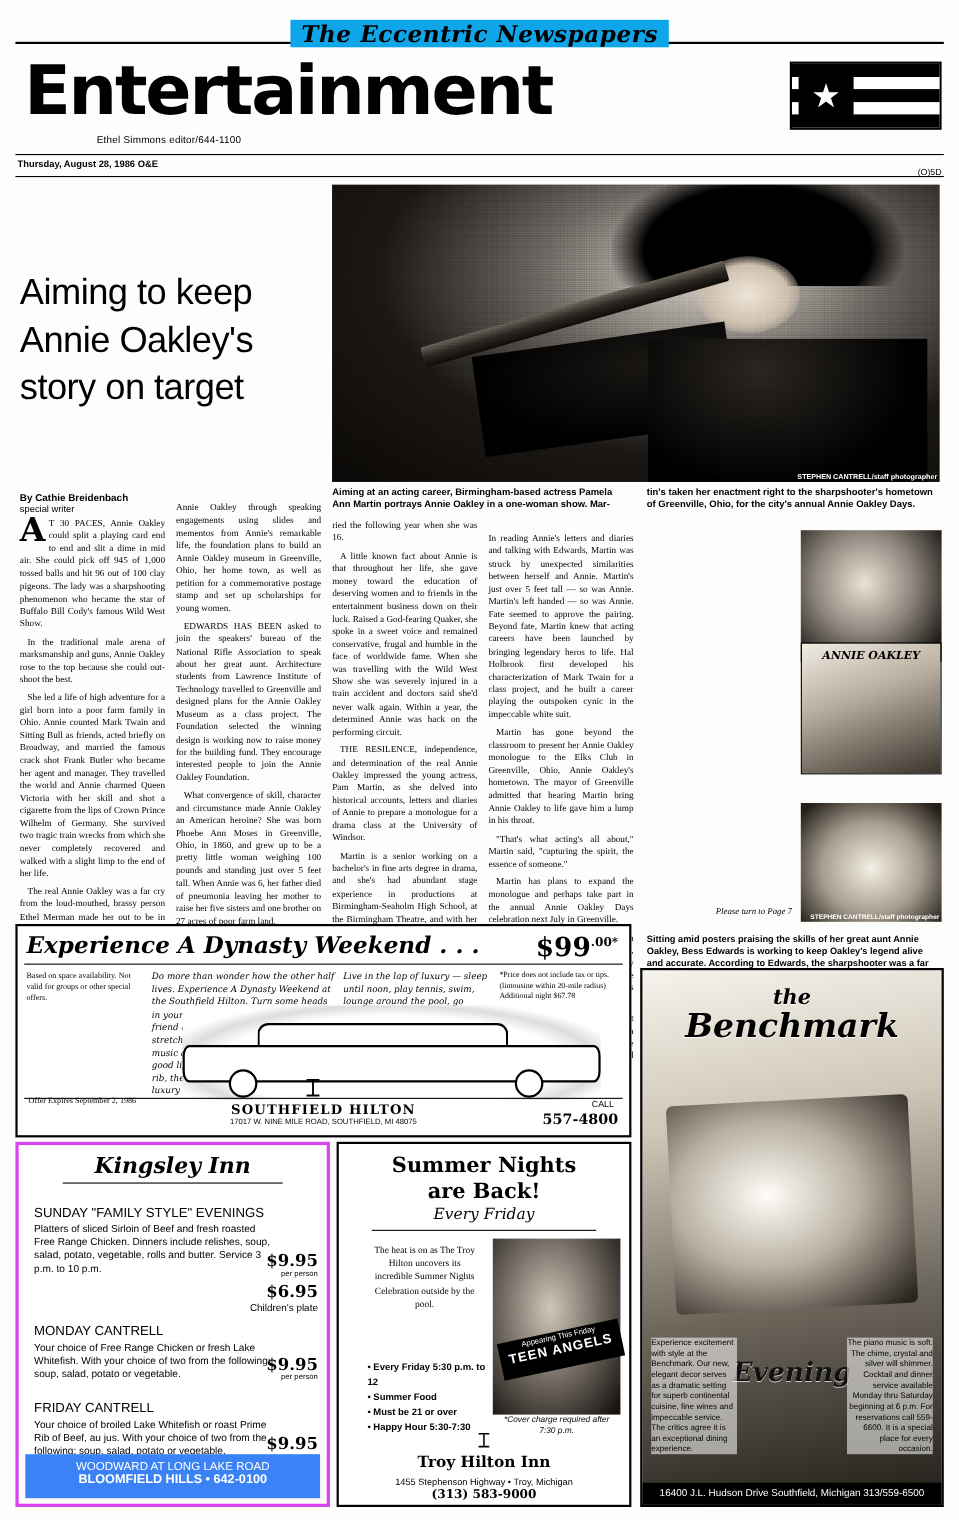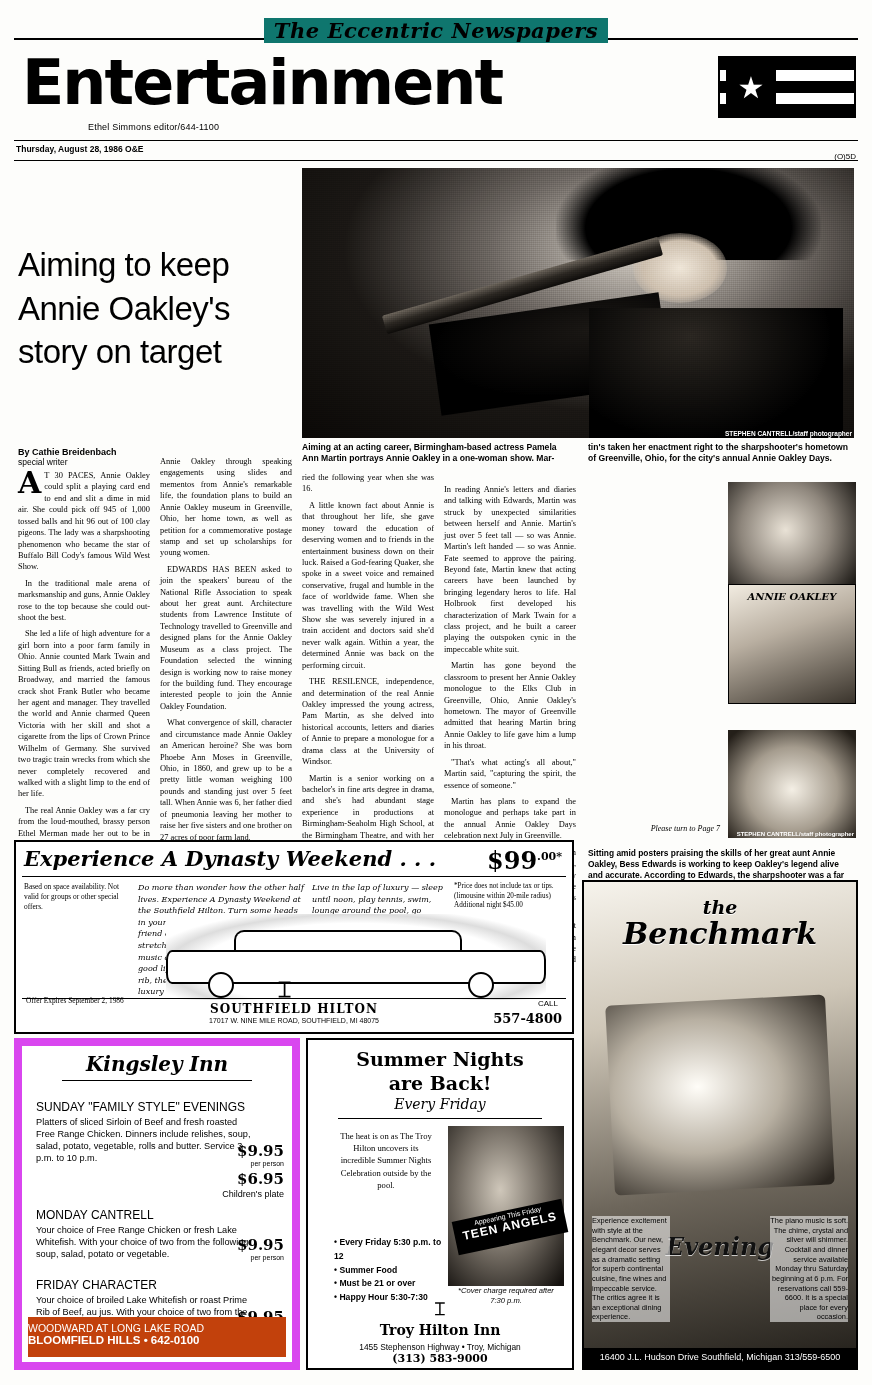--- a/index.html
+++ b/index.html
@@ -27,21 +27,21 @@
   .masthead-rule {
     position: absolute; top: 38px; left: 14px; width: 844px;
     border-top: 2px solid #000;
   }
   .eccentric-name {
     display: inline-block;
     font-family: "DejaVu Serif", serif;
     font-weight: bold;
     font-size: 21px;
     letter-spacing: 0.5px;
-    background: #0f766e;
+    background: #0ea5e9;
     padding: 0 10px;
     position: relative;
     z-index: 2;
     font-style: italic;
   }
   .ent-title {
     position: absolute; left: 22px; top: 52px;
     font-family: "DejaVu Sans", sans-serif;
     font-weight: bold;
     font-size: 62px;
@@ -294,21 +294,21 @@
     font-family: "DejaVu Serif", serif; font-weight: bold; font-size: 13px;
   }
   .dyn-anchor {
     position: absolute; left: 262px; bottom: 30px;
     font-family: "DejaVu Serif", serif; font-size: 22px; font-weight: bold;
   }
 
   
   .ad-kingsley {
     position: absolute; left: 14px; top: 1038px; width: 286px; height: 332px;
-    border: 8px solid #d946ef; background: #fff;
+    border: 3px solid #d946ef; background: #fff;
   }
   .kings-name {
     position: absolute; left: 0; right: 0; top: 6px; text-align: center;
     font-family: "DejaVu Serif", serif; font-weight: bold; font-style: italic;
     font-size: 20px;
   }
   .kings-rule { position: absolute; left: 40px; right: 40px; top: 34px; border-top: 1.5px solid #000; }
   .k-sec {
     position: absolute; left: 14px; width: 218px;
     font-family: "Liberation Sans", sans-serif;
@@ -320,21 +320,21 @@
     font-family: "DejaVu Serif", serif; font-weight: bold; font-size: 15px;
     text-align: right;
   }
   .k-per { font-family: "Liberation Sans", sans-serif; font-size: 7px; font-weight: normal; display:block; }
   .k-child {
     position: absolute; right: 8px;
     font-family: "Liberation Sans", sans-serif; font-size: 9px; text-align: right;
   }
   .kings-footer {
     position: absolute; left: 6px; right: 6px; bottom: 5px; height: 40px;
-    background: #c2410c; color: #fff; 
+    background: #3b82f6; color: #fff; text-align: center;
     font-family: "Liberation Sans", sans-serif;
   }
   .kings-footer div:first-child { font-size: 10.5px; padding-top: 5px; }
   .kings-footer div:last-child { font-size: 11.5px; font-weight: bold; }
 
   
   .ad-summer {
     position: absolute; left: 306px; top: 1038px; width: 268px; height: 332px;
     border: 2px solid #000; background: #fff;
   }
@@ -536,21 +536,21 @@
   </div>
   <div class="cap-right">Sitting amid posters praising the skills of her great aunt Annie Oakley, Bess Edwards is working to keep Oakley's legend alive and accurate. According to Edwards, the sharpshooter was a far cry from the Broadway portrayal of her as a brassy bumpkin.</div>
 
   <div class="ad-dynasty">
     <div class="dyn-title">Experience A Dynasty Weekend . . .</div>
     <div class="dyn-price"><span>$99</span><sup>.00*</sup></div>
     <div class="dyn-rule"></div>
     <div class="dyn-left">Based on space availability. Not valid for groups or other special offers.</div>
     <div class="dyn-mid">Do more than wonder how the other half lives. Experience A Dynasty Weekend at the Southfield Hilton. Turn some heads in your neighborhood, as you and a friend are whisked away in a block-stretch limousine, complete with soft music and chilled champagne. Taste the good life by dining on the finest prime rib, then retire to one of our deluxe, luxury King Rooms.</div>
     <div class="dyn-lap">Live in the lap of luxury — sleep until noon, play tennis, swim, lounge around the pool, go shopping, or watch cable TV — name your pleasure. Then, return home via a luxury limo. Indulge yourself for only $99* . . . call the Southfield Hilton for reservations now . . . you're worth it!</div>
-    <div class="dyn-note">*Price does not include tax or tips. (limousine within 20-mile radius) Additional night $45.00</div>
+    <div class="dyn-note">*Price does not include tax or tips. (limousine within 20-mile radius) Additional night $67.78</div>
     <div class="dyn-car">
       <div class="roof"></div>
       <div class="body"></div>
       <div class="w1"></div>
       <div class="w2"></div>
     </div>
     <div class="dyn-expires">Offer Expires September 2, 1986</div>
     <div class="dyn-anchor">⌶</div>
     <div class="dyn-bottombar">
       <div class="dyn-hotel">SOUTHFIELD HILTON</div>
@@ -580,21 +580,21 @@
     <div class="k-sec" style="top:162px;">
       <div class="k-h">MONDAY CANTRELL</div>
       <div class="k-b">Your choice of Free Range Chicken or fresh Lake Whitefish. With your choice of two from the following: soup, salad, potato or vegetable.</div>
     </div>
     <div class="k-price" style="top:190px;">
       <span>$9.95</span>
       <span class="k-per">per person</span>
     </div>
 
     <div class="k-sec" style="top:232px;">
-      <div class="k-h">FRIDAY CHARACTER</div>
+      <div class="k-h">FRIDAY CANTRELL</div>
       <div class="k-b">Your choice of broiled Lake Whitefish or roast Prime Rib of Beef, au jus. With your choice of two from the following: soup, salad, potato or vegetable.</div>
     </div>
     <div class="k-price" style="top:262px;">
       <span>$9.95</span>
       <span class="k-per">per person</span>
     </div>
 
     <div class="kings-footer">
       <div>WOODWARD AT LONG LAKE ROAD</div>
       <div>BLOOMFIELD HILLS  •  642-0100</div>

